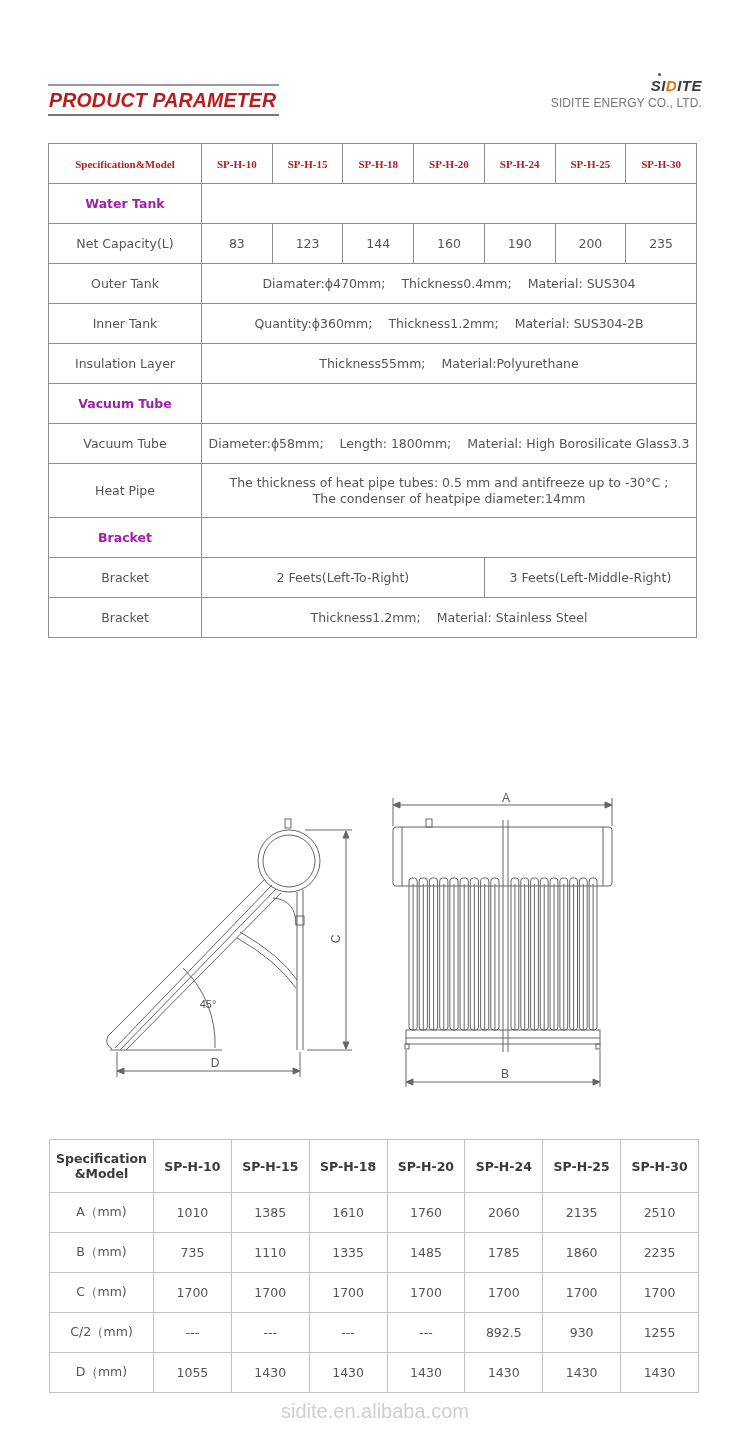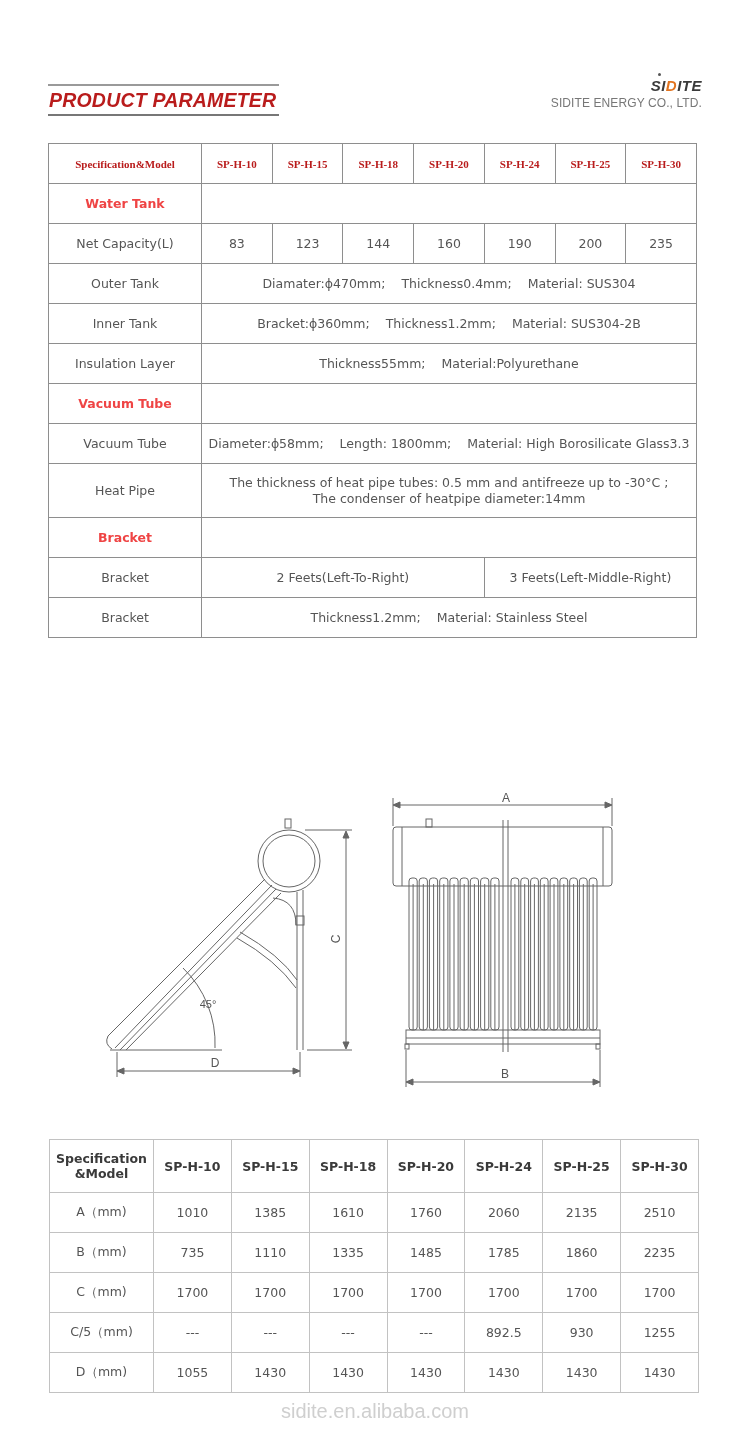--- a/index.html
+++ b/index.html
@@ -17,21 +17,21 @@
   .logo-dot { position: absolute; left: 7px; top: -4px; width: 3px; height: 3px; border-radius: 50%; background: #555; }
   .logo-sub { font-family: "Liberation Sans", sans-serif; font-size: 12px; color: #777; margin-top: 1px; letter-spacing: 0.1px; text-align: center; }
 
   table { border-collapse: collapse; position: absolute; table-layout: fixed; }
   td { border: 1px solid #8e8e8e; text-align: center; vertical-align: middle; padding: 0;
        font-family: "DejaVu Sans", sans-serif; font-size: 12.5px; color: #555; }
   .t1 { left: 48px; top: 143px; width: 649px; border: 1.5px solid #666; }
   .t1 td { height: 39px; }
   .t1 td.label { width: 152px; }
   .t1 .head td { font-weight: bold; color: #b91c1c; font-size: 11px; font-family: Liberation Serif, serif; }
-  .t1 td.section { font-weight: bold; color: #ef4444; }
+  .t1 td.section { font-weight: bold; color: #a21caf; }
   .t1 tr.tall td { height: 53px; line-height: 16px; }
   .t2 { left: 49px; top: 1139px; width: 650px; border: 1px solid #aaa; }
   .t2 td { border: 1px solid #c2c2c2; height: 39px; font-size: 12.5px; }
   .t2 tr.head td { height: 52px; font-weight: bold; color: #3a3a3a; line-height: 15px; }
   .t2 td.label { width: 103px; }
   .spaced span + span { margin-left: 16px; }
 
   .diagram { position: absolute; left: 0; top: 780px; width: 750px; height: 320px; }
   .diagram svg { position: absolute; left: 0; top: 0; }
   .footer { position: absolute; left: 0; width: 750px; top: 1400px; text-align: center;
@@ -81,21 +81,21 @@
   </tr>
   <tr>
     <td class="label">Outer Tank</td>
     <td colspan="7" class="spaced">
       <span>Diamater:ϕ470mm;</span><span>Thickness0.4mm;</span><span>Material: SUS304</span>
     </td>
   </tr>
   <tr>
     <td class="label">Inner Tank</td>
     <td colspan="7" class="spaced">
-      <span>Bracket:ϕ360mm;</span><span>Thickness1.2mm;</span><span>Material: SUS304-2B</span>
+      <span>Quantity:ϕ360mm;</span><span>Thickness1.2mm;</span><span>Material: SUS304-2B</span>
     </td>
   </tr>
   <tr>
     <td class="label">Insulation Layer</td>
     <td colspan="7" class="spaced">
       <span>Thickness55mm;</span><span>Material:Polyurethane</span>
     </td>
   </tr>
   <tr>
     <td class="label section">Vacuum Tube</td>
@@ -285,21 +285,21 @@
     <td class="label">C（mm)</td>
     <td>1700</td>
     <td>1700</td>
     <td>1700</td>
     <td>1700</td>
     <td>1700</td>
     <td>1700</td>
     <td>1700</td>
   </tr>
   <tr>
-    <td class="label">C/5（mm)</td>
+    <td class="label">C/2（mm)</td>
     <td>---</td>
     <td>---</td>
     <td>---</td>
     <td>---</td>
     <td>892.5</td>
     <td>930</td>
     <td>1255</td>
   </tr>
   <tr>
     <td class="label">D（mm)</td>

